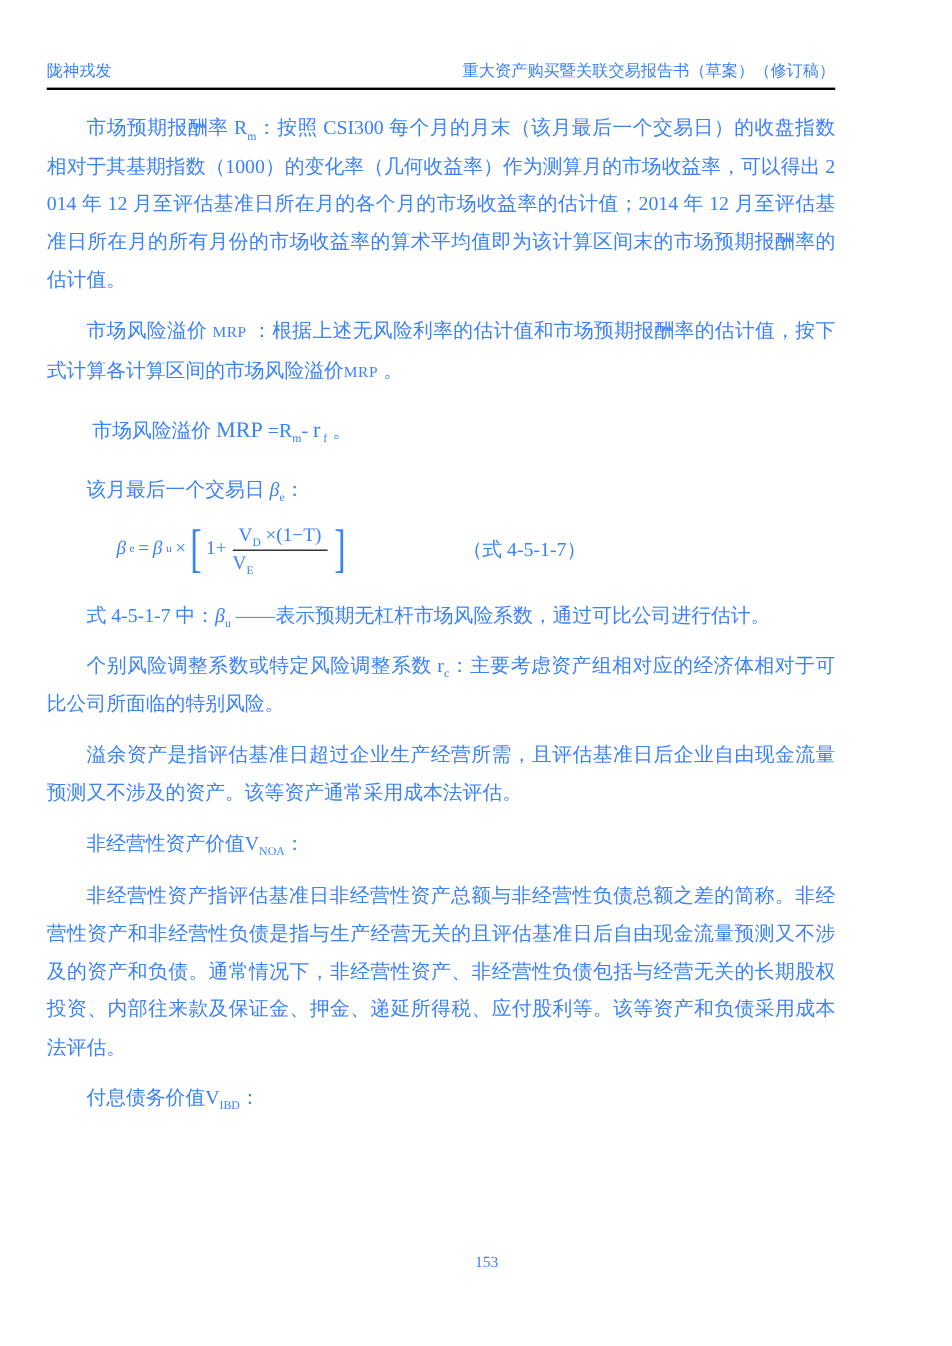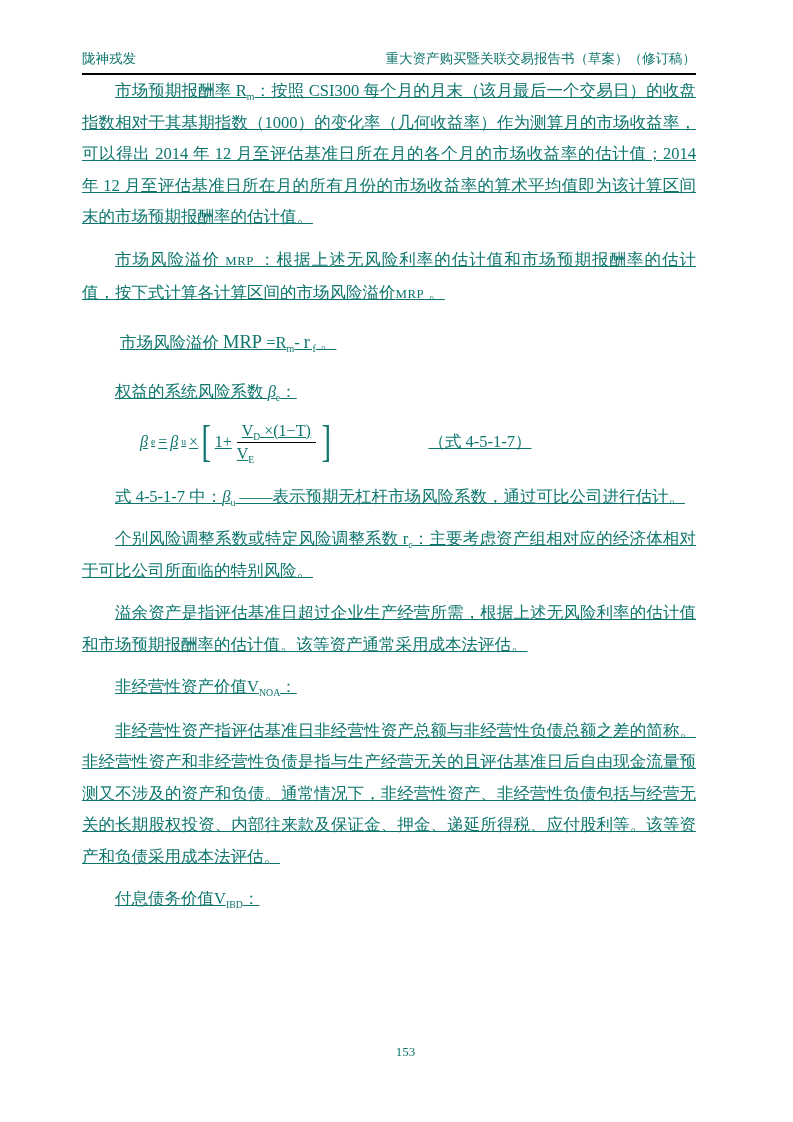--- a/index.html
+++ b/index.html
@@ -1,34 +1,34 @@
 <!DOCTYPE html>
 <html><head>
 <meta charset="utf-8">
 <style>
   html,body{margin:0;padding:0;background:#ffffff;}
   .page{
     position:relative;
     width:793px;height:1122px;
     background:#ffffff;
     box-sizing:border-box;
-    padding:50px 97px 0 82px;
+    padding:50px 97px 0 39px;
     font-family:"Liberation Serif","DejaVu Serif",serif;
-    color:#0f766e;
+    color:#3b82f6;
     overflow:hidden;
   }
   .header{
     display:flex;
     justify-content:space-between;
     align-items:flex-end;
     font-size:13.5px;
     border-bottom:2px solid #000;
     padding-bottom:5px;
   }
-  .content{text-decoration:underline;}
+  .content{margin-top:16px;}
   p.para{
     font-size:16.5px;
     line-height:31.5px;
     text-align:justify;
     text-indent:2em;
     margin:0 0 11px 0;
     word-break:break-all;
   }
   p.heading-line{margin-bottom:12px;}
   sub{font-size:0.6em;line-height:0;}
@@ -99,21 +99,21 @@
   </div>
 
   <div class="content">
 
     <p class="para"><span>市场预期报酬率 R</span><sub>m</sub><span>：按照 CSI300 每个月的月末（该月最后一个交易日）的收盘指数相对于其基期指数（1000）的变化率（几何收益率）作为测算月的市场收益率，可以得出 2014 年 12 月至评估基准日所在月的各个月的市场收益率的估计值；2014 年 12 月至评估基准日所在月的所有月份的市场收益率的算术平均值即为该计算区间末的市场预期报酬率的估计值。</span></p>
 
     <p class="para"><span>市场风险溢价 </span><span class="sm">MRP</span><span> ：根据上述无风险利率的估计值和市场预期报酬率的估计值，按下式计算各计算区间的市场风险溢价</span><span class="sm">MRP</span><span> 。</span></p>
 
     <p class="para equation-line"><span>市场风险溢价 </span><span class="bg">MRP</span><span> =R</span><sub>m</sub><span>- </span><span class="bg">r</span><sub> f</sub><span> 。</span></p>
 
-    <p class="para heading-line"><span>权益的系统风险系数 </span><span class="it">β</span><sub>e</sub><span>：</span></p>
+    <p class="para heading-line"><span>该月最后一个交易日 </span><span class="it">β</span><sub>e</sub><span>：</span></p>
 
     <div class="formula-row">
       <span class="formula-left">
         <span class="it">β</span>
           <sub>e</sub>
         <span> = </span>
         <span class="it">β</span>
           <sub>u</sub>
         <span> × </span>
         <span class="bracket">[</span>
@@ -125,21 +125,21 @@
         <span class="bracket">]</span>
       </span>
       <span class="formula-label">（式 4-5-1-7）</span>
     </div>
 
     <p class="para"><span>式 4-5-1-7 中：</span><span class="it">β</span><sub>u</sub><span> ——表示预期无杠杆市场风险系数，通过可比公司进行估计。</span></p>
 
     <p class="para"><span>个别风险调整系数或特定风险调整系数 r</span><sub>c</sub><span>：主要考虑资产组相对应的经济体相对于可比公司所面临的特别风险。</span></p>
 
 
-    <p class="para"><span>溢余资产是指评估基准日超过企业生产经营所需，根据上述无风险利率的估计值和市场预期报酬率的估计值。该等资产通常采用成本法评估。</span></p>
+    <p class="para"><span>溢余资产是指评估基准日超过企业生产经营所需，且评估基准日后企业自由现金流量预测又不涉及的资产。该等资产通常采用成本法评估。</span></p>
 
     <p class="para heading-line"><span>非经营性资产价值V</span><sub>NOA</sub><span>：</span></p>
 
     <p class="para"><span>非经营性资产指评估基准日非经营性资产总额与非经营性负债总额之差的简称。非经营性资产和非经营性负债是指与生产经营无关的且评估基准日后自由现金流量预测又不涉及的资产和负债。通常情况下，非经营性资产、非经营性负债包括与经营无关的长期股权投资、内部往来款及保证金、押金、递延所得税、应付股利等。该等资产和负债采用成本法评估。</span></p>
 
     <p class="para heading-line"><span>付息债务价值V</span><sub>IBD</sub><span>：</span></p>
 
   </div>
 
   <div class="footer">

